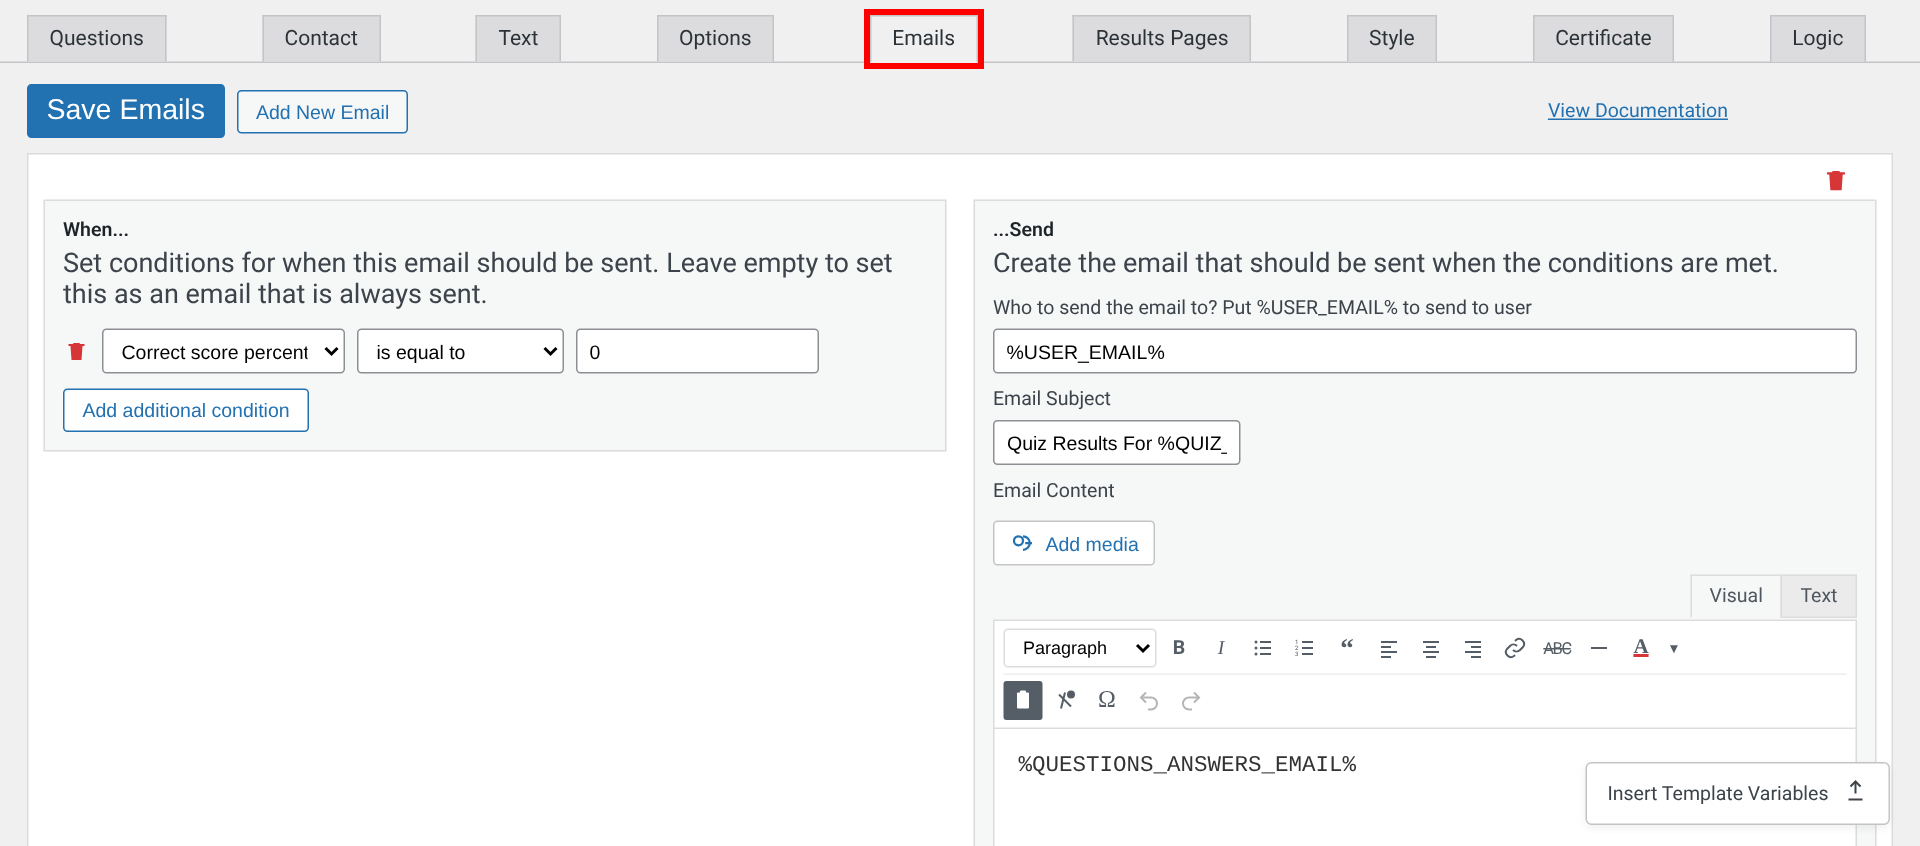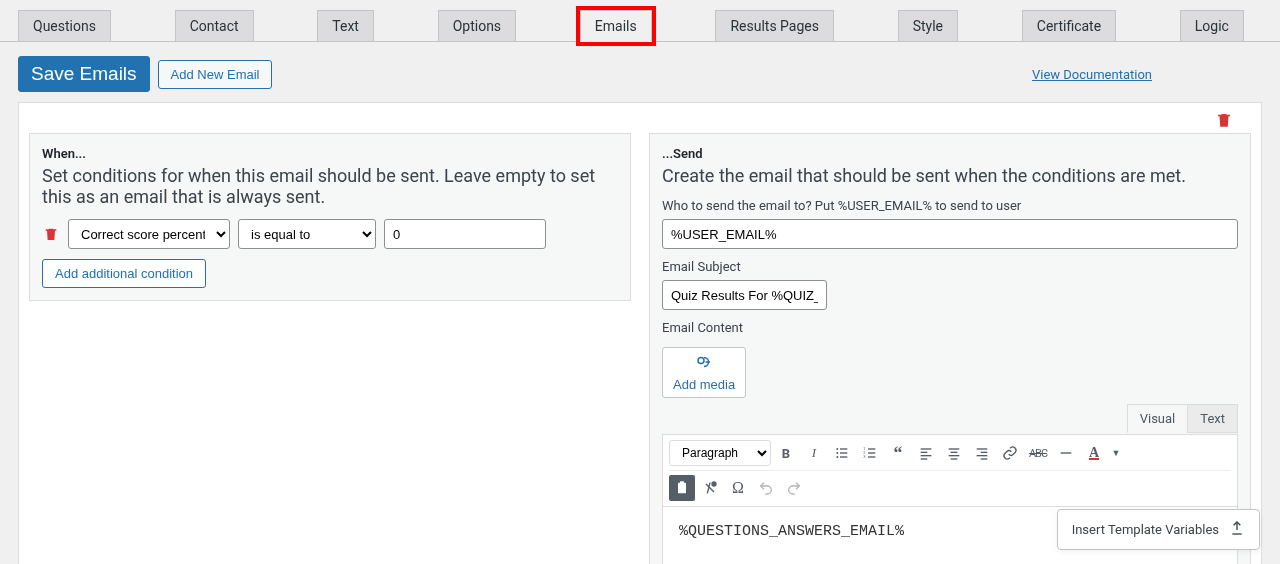--- a/index.html
+++ b/index.html
@@ -158,21 +158,20 @@
       align-items: center;
       gap: 6px;
       background: #fff;
       color: #2271b1;
       border: 1px solid #c3c4c7;
       padding: 5px 10px;
       border-radius: 3px;
       cursor: pointer;
       font-size: 13px;
       margin-top: 6px;
-      flex-direction: column;
     }
     .media-icon {
       width: 18px; height: 18px;
       display: inline-flex;
     }
     .editor-tabs {
       position: absolute;
       top: -30px;
       right: 0;
       display: flex;

